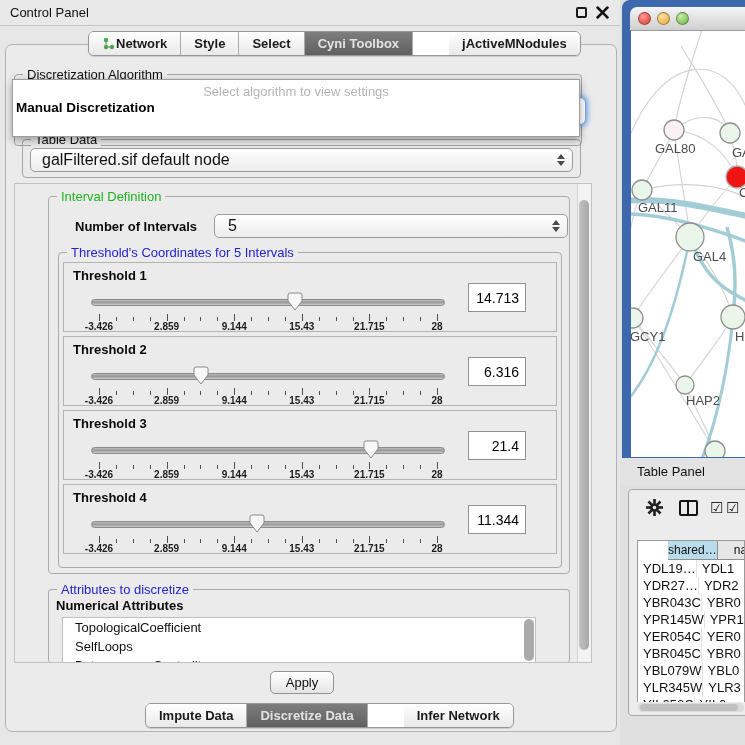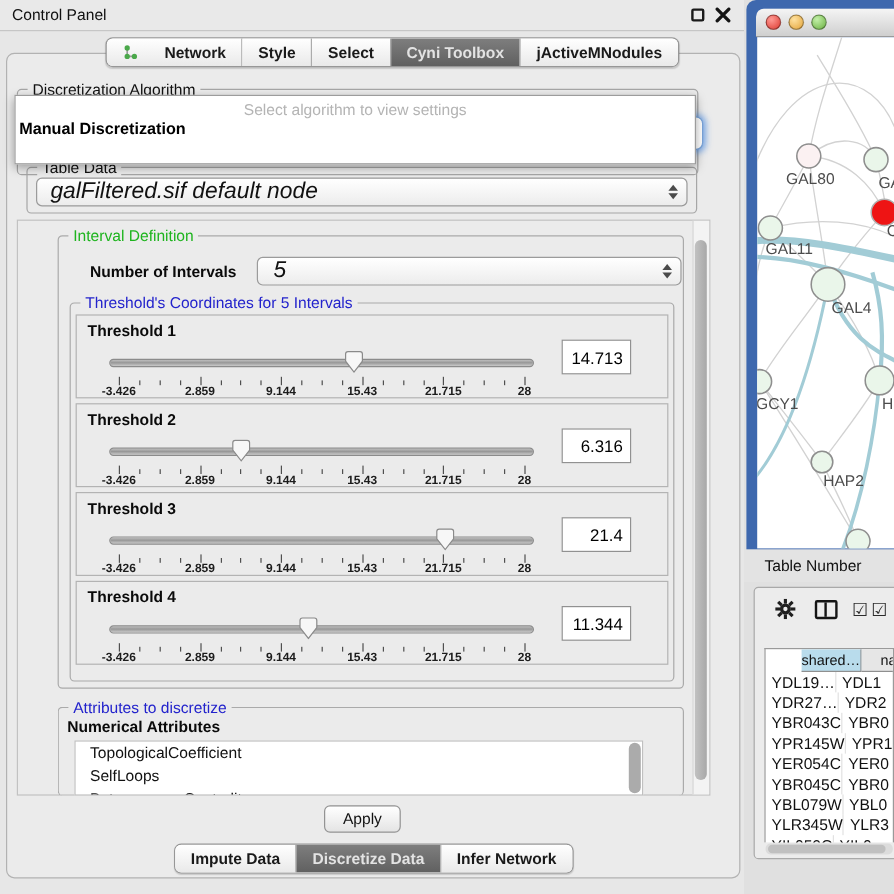--- a/index.html
+++ b/index.html
@@ -8,32 +8,32 @@
   .abs { position: absolute; }
 
   
   .titlebar { left:0; top:0; width:620px; height:26px; background:#e9e9e9; border-bottom:1px solid #c6c6c6; }
   .titlebar .title { position:absolute; left:10px; top:5px; font-size:13px; color:#111; }
   .float-btn { position:absolute; left:576px; top:7px; width:11px; height:11px; border:2px solid #1a1a1a; border-radius:2px; }
   .close-btn { position:absolute; left:596px; top:6px; width:13px; height:13px; }
 
   
   .seg { position:absolute; display:flex; height:25px; border:1px solid #979797; border-radius:6px; overflow:hidden; background:#fff; box-shadow:0 1px 1px rgba(0,0,0,.15); }
-  .seg .tab { display:flex; align-items:center; justify-content:center; gap:22px; padding:0 13px; font-size:13px; font-weight:600; color:#1a1a1a; background:linear-gradient(#ffffff,#e9e9e9); border-right:1px solid #ababab; white-space:nowrap; }
-  .seg .tab:last-child { border-right:none; }
+  .seg .tab { display:flex; align-items:center; justify-content:center; gap:1px; padding:0 13px; font-size:13px; font-weight:600; color:#1a1a1a; background:linear-gradient(#ffffff,#e9e9e9); border-right:1px solid #ababab; white-space:nowrap; }
+  .seg .tab:last-child { border-right:none;margin-left:36px; }
   .seg .tab.selected { background:linear-gradient(#7e7e7e,#606060); color:#e3e3e3; }
 
   .main-panel { left:5px; top:44px; width:612px; height:688px; background:#ebebeb; border:1px solid #b2b2b2; border-radius:7px; }
 
   .fieldset { position:absolute; border:1px solid #a6a6a6; border-radius:4px; }
   .legend { position:absolute; top:-8px; left:8px; background:#ebebeb; padding:0 4px; font-size:13px; color:#111; white-space:nowrap; }
   .legend.green { color:#1eb41e; }
   .legend.blue { color:#2323cc; }
 
-  .combo { position:absolute; background:linear-gradient(#ffffff,#ececec); border:1px solid #9b9b9b; border-radius:5px; font-size:19px; color:#111; display:flex; align-items:center; padding:0 26px 0 11px;font-style:italic; }
+  .combo { position:absolute; background:linear-gradient(#ffffff,#ececec); border:1px solid #9b9b9b; border-radius:5px; font-size:16px; color:#111; display:flex; align-items:center; padding:0 26px 0 11px; }
   .stepper { position:absolute; right:7px; top:50%; transform:translateY(-50%); display:flex; flex-direction:column; gap:2px; }
   .tri-up { width:0; height:0; border-left:4px solid transparent; border-right:4px solid transparent; border-bottom:5px solid #4a4a4a; }
   .tri-down { width:0; height:0; border-left:4px solid transparent; border-right:4px solid transparent; border-top:5px solid #4a4a4a; }
 
   
   .popup { left:12px; top:79px; width:568px; height:58px; background:#ffffff; border:1px solid #9c9c9c; box-shadow:0 3px 8px rgba(0,0,0,.35); z-index:50; }
   .popup .ph { position:absolute; left:0; right:0; top:4px; text-align:center; font-size:13px; color:#b4b4b4; }
   .popup .opt1 { position:absolute; left:3px; top:20px; font-size:13.5px; font-weight:bold; color:#000; }
   .popup .opt2 { position:absolute; left:3px; top:37px; font-size:13.5px; color:#000; }
   .focus-combo { left:556px; top:97px; width:30px; height:28px; border-radius:6px; background:#fff; border:1px solid #7aa4d9; box-shadow:0 0 5px 2px rgba(90,150,230,.75); z-index:10; }
@@ -423,21 +423,21 @@
         <text x="7" y="181">GAL11</text>
         <text x="62" y="230">GAL4</text>
         <text x="-1" y="310">GCY1</text>
         <text x="104" y="310">H</text>
         <text x="55" y="374">HAP2</text>
       </g>
     </svg>
   </div>
 
   <div class="abs tp-strip">
-    <span class="t">Table Number</span>
+    <span class="t">Table Panel</span>
   </div>
   <div class="abs tp-box"></div>
 
   <svg class="abs" style="left:646px; top:499px;" width="17" height="17" viewBox="0 0 17 17">
     <g fill="#1f1f1f">
         <circle cx="8.5" cy="8.5" r="4.6"></circle>
     <g>
           <rect x="7.2" y="0" width="2.6" height="4"></rect>
           <rect x="7.2" y="13" width="2.6" height="4"></rect>
           <rect x="0" y="7.2" width="4" height="2.6"></rect>

